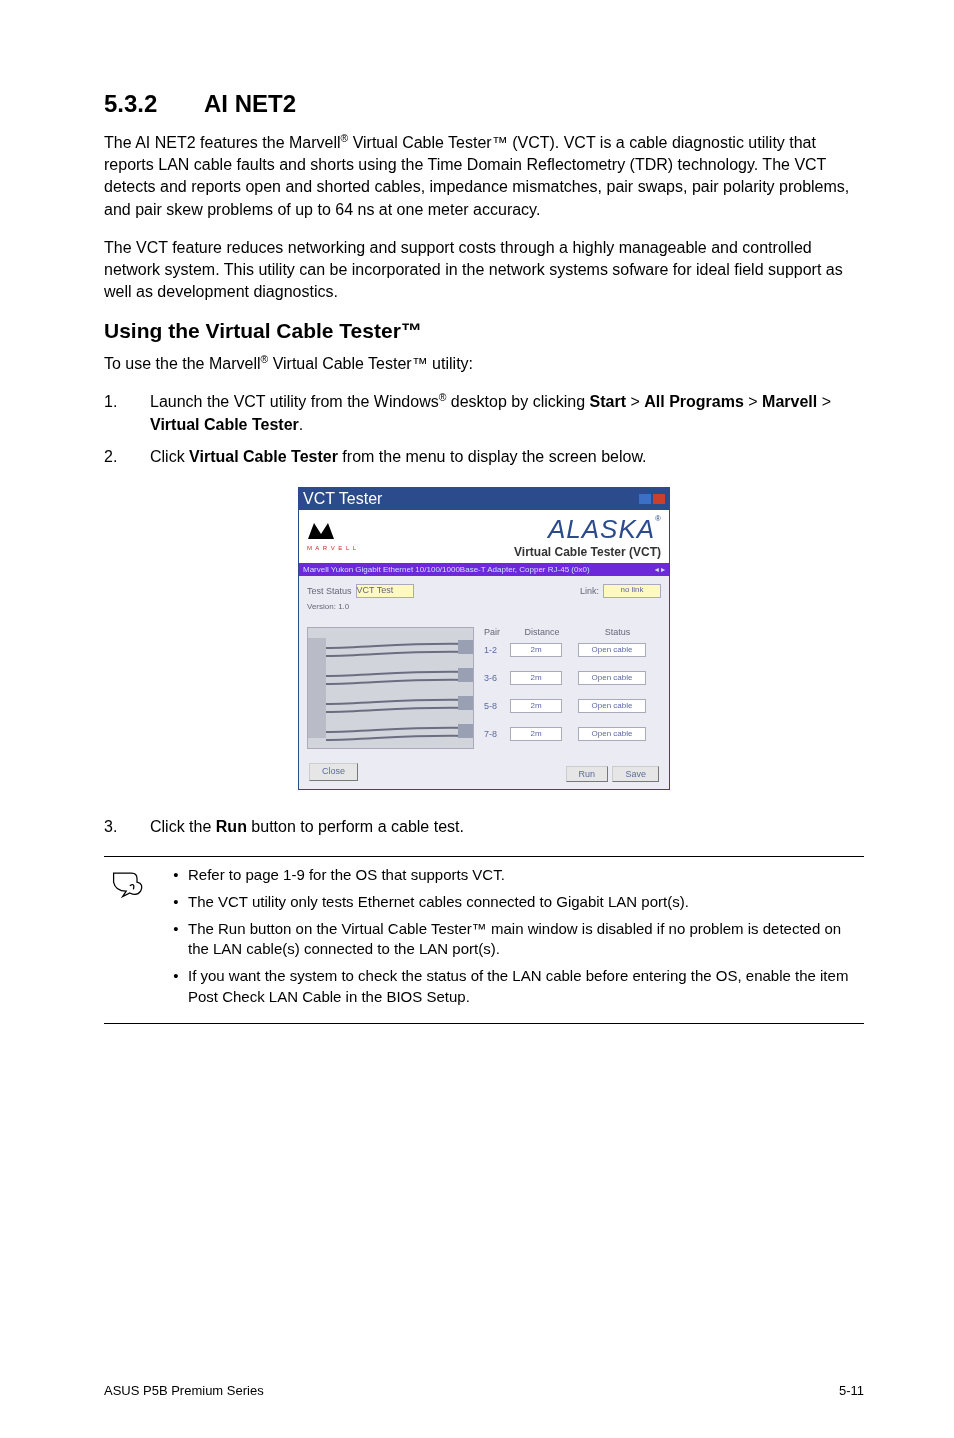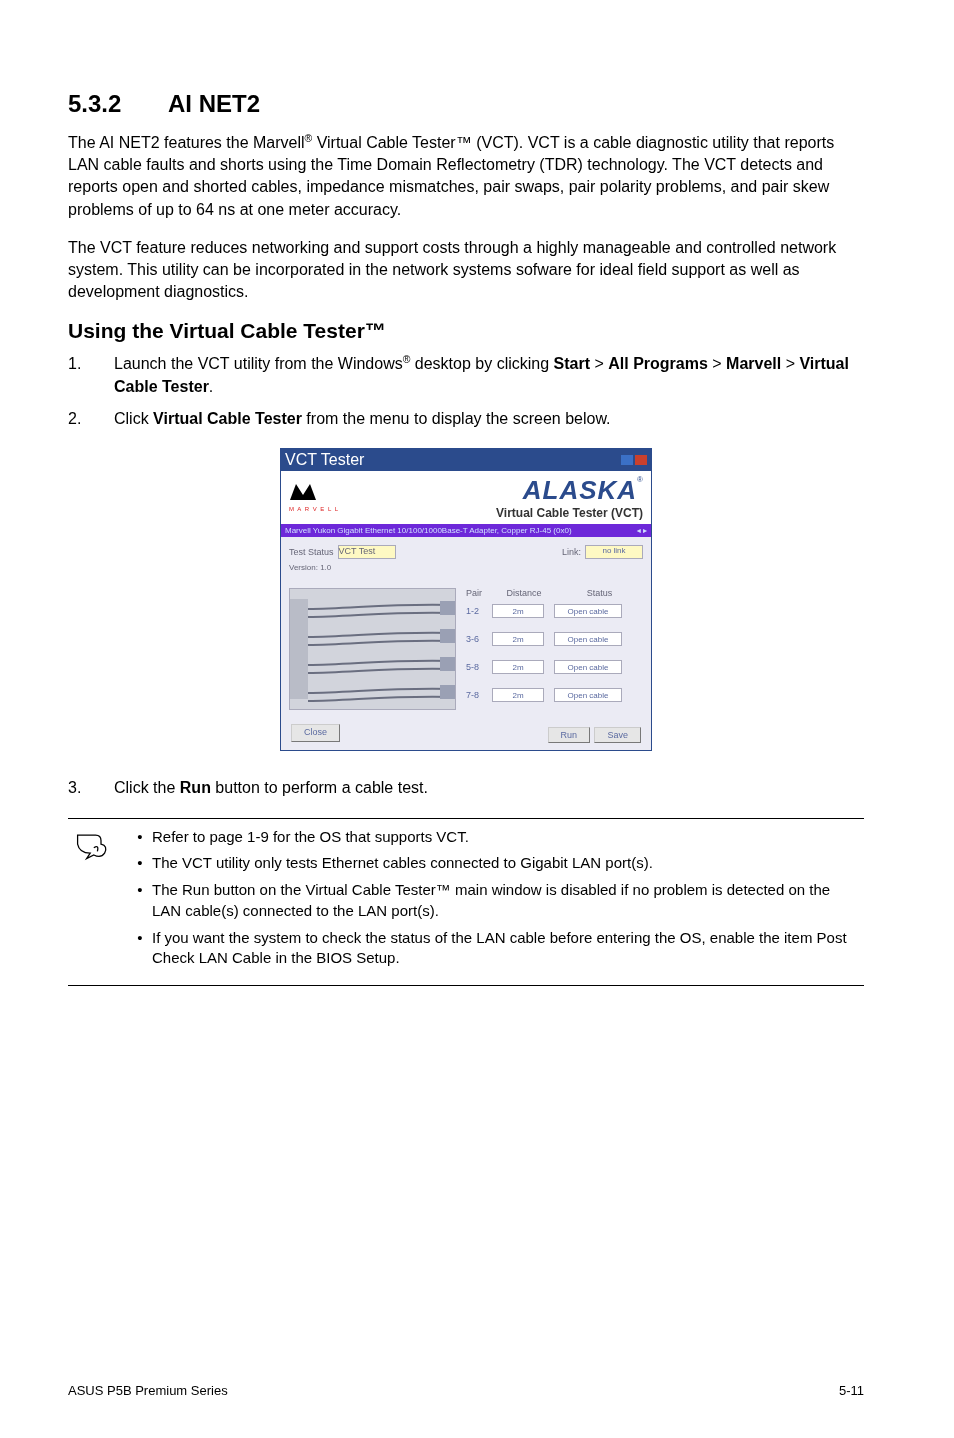--- a/index.html
+++ b/index.html
@@ -4,21 +4,21 @@
 <style>
   body {
     font-family: Arial, Helvetica, sans-serif;
     margin: 0;
     padding: 0;
     width: 954px;
     color: #000;
     background: #fff;
   }
   .page {
-    padding: 90px 90px 40px 68px;
+    padding: 90px 90px 40px 104px;
     box-sizing: border-box;
     min-height: 1438px;
     display: flex;
     flex-direction: column;
   }
   .content { flex: 1; }
   h2.section-heading {
     font-size: 24px;
     font-weight: bold;
     margin: 0 0 14px 0;
@@ -84,21 +84,21 @@
     padding: 4px 8px;
   }
   .marvell-logo {
     font-weight: bold; font-style: italic;
     color:#000; font-size: 18px;
     letter-spacing:-1px;
   }
   .marvell-sub { font-size:6px; color:#d22; letter-spacing:1px; }
   .alaska-block { text-align:right; }
   .alaska-logo {
-    font-weight: 700; font-style: italic;
+    font-weight: 400; font-style: italic;
     color:#2b4b8c; font-size: 26px; letter-spacing:1px;
     font-family: Arial Black, Arial, sans-serif;
   }
   .alaska-r { font-size:8px; vertical-align: top; color:#2b4b8c;}
   .vct-sub {
     font-size: 12px; color:#333; font-weight:bold;
   }
   .vct-tabs {
     background:#6d28d9; color:#cfe0ff; font-size:8px;
     padding:2px 4px;
@@ -128,21 +128,21 @@
   .hdr-row { display:flex; margin-bottom:6px; }
   .col-pair { width:26px; }
   .col-dist { width:64px; text-align:center;}
   .col-stat { flex:1; text-align:center;}
   .data-row { display:flex; align-items:center; margin-bottom:14px; }
   .pair-val { width:26px; color:#5b6aa0;}
   .dist-box, .stat-box {
     background:#fff; border:1px solid #aab; height:12px; font-size:8px; color:#5b6aa0;
     display:flex; align-items:center; justify-content:center;
   }
-  .dist-box { width:50px; margin-right:10px;}
+  .dist-box { width:50px; margin-right:16px;}
   .stat-box { width:66px; }
   .vct-footer {
     display:flex; justify-content: space-between; margin-top:8px; padding:0 2px;
   }
   .vct-btn {
     border:1px outset #ccc; background:#e6e6e6; font-size:9px;
     padding:2px 12px; color:#5b6aa0;
   }
   
   .cable-pane svg { width:100%; height:100%; }
@@ -188,20 +188,23 @@
   </h2>
 
   <p class="body">
     <span>The AI NET2 features the Marvell</span><sup>®</sup><span> Virtual Cable Tester™ (VCT). VCT is a cable diagnostic utility that reports LAN cable faults and shorts using the Time Domain Reflectometry (TDR) technology. The VCT detects and reports open and shorted cables, impedance mismatches, pair swaps, pair polarity problems, and pair skew problems of up to 64 ns at one meter accuracy.</span>
   </p>
 
   <p class="body">The VCT feature reduces networking and support costs through a highly manageable and controlled network system. This utility can be incorporated in the network systems sofware for ideal field support as well as development diagnostics.</p>
 
   <h3 class="subheading">Using the Virtual Cable Tester™</h3>
 
+  <p class="body">
+    <span>To use the the Marvell</span><sup>®</sup><span> Virtual Cable Tester™  utility:</span>
+  </p>
 
   <ol class="steps">
     <li>
       <span class="step-num">1.</span>
       <span class="step-body">
         <span>Launch the VCT utility from the Windows</span><sup>®</sup><span> desktop by clicking </span><b>Start</b><span> &gt; </span><b>All Programs</b><span> &gt; </span><b>Marvell</b><span> &gt; </span><b>Virtual Cable Tester</b><span>.</span>
       </span>
     </li>
     <li>
       <span class="step-num">2.</span>

